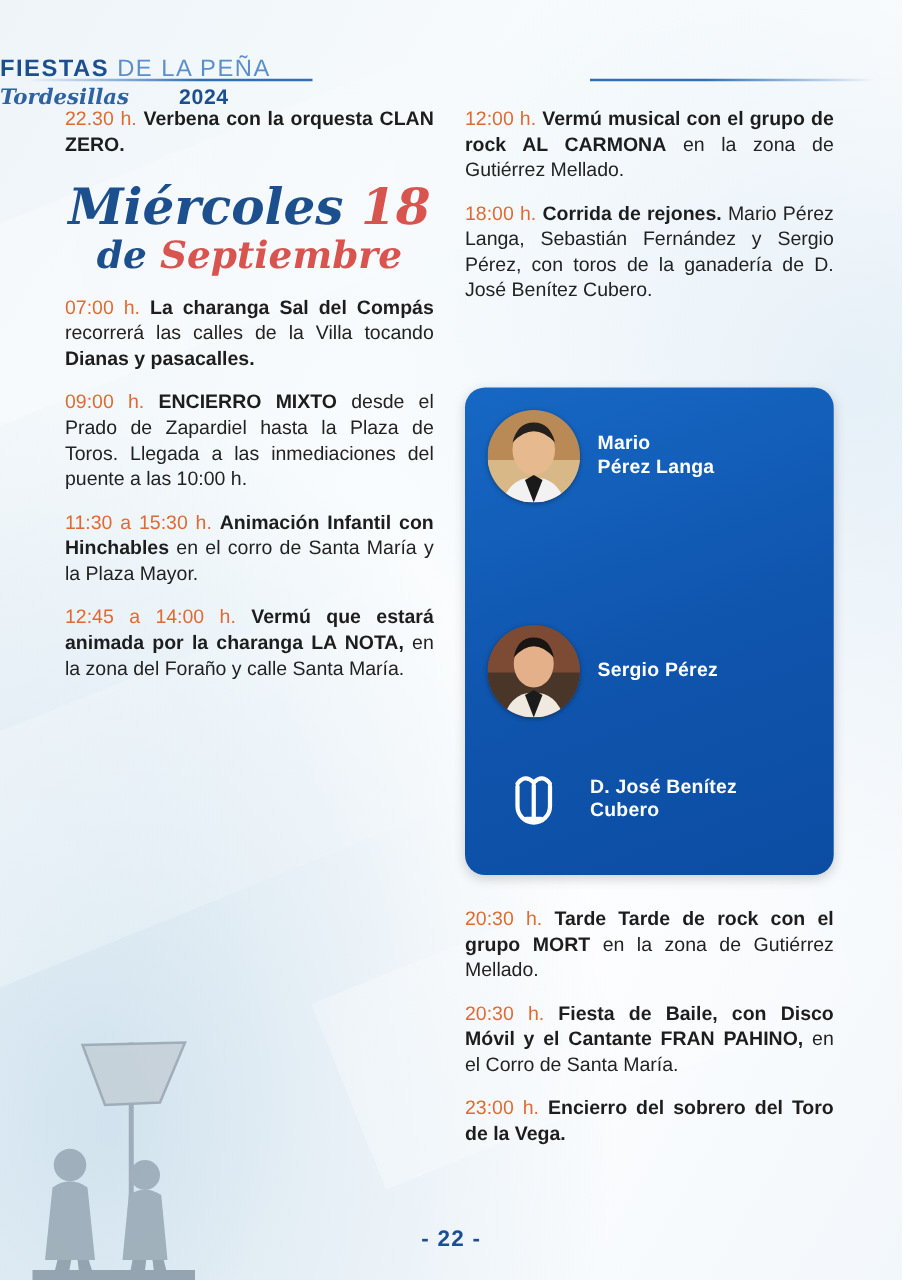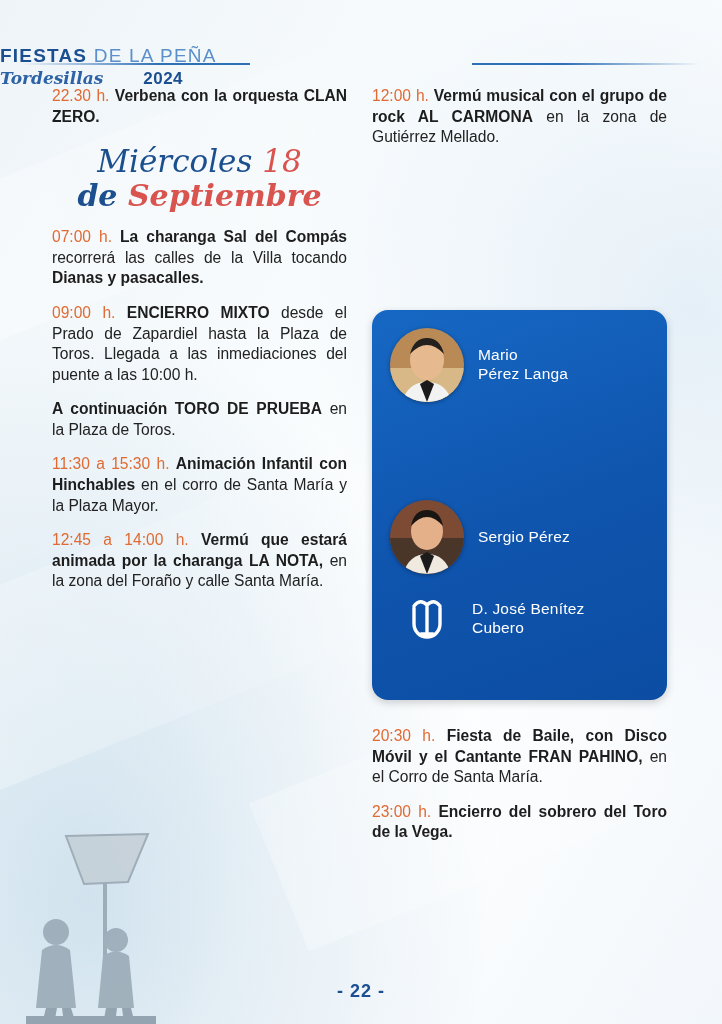--- a/index.html
+++ b/index.html
@@ -101,21 +101,21 @@
   .b { font-weight: bold; color: #1d1d1d; }
 
   
   .fecha {
     text-align: center;
     margin: 18px 0 16px 0;
     font-family: "DejaVu Serif", serif;
     font-style: italic;
     line-height: 1.05;
   }
-  .fecha .l1 { font-size: 31px; color: #1c4f8e; font-weight: normal; }
+  .fecha .l1 { font-size: 40px; color: #1c4f8e; font-weight: bold; }
   .fecha .l1 .num { color: #d9534f; }
   .fecha .l2 { font-size: 30px; color: #1c4f8e; font-weight: bold; display: block; margin-top: 2px;}
   .fecha .l2 .sep { color: #d9534f; }
 
   
   .panel {
     position: absolute;
     left: 372px;
     top: 310px;
     width: 295px;
@@ -140,29 +140,29 @@
     position: relative;
     box-shadow: 0 1px 4px rgba(0,0,0,0.35);
   }
   .photo .face {
     position: absolute;
     inset: 0;
   }
   .torero .name {
     margin-left: 14px;
     color: #ffffff;
-    font-weight: normal;
+    font-weight: bold;
     font-size: 15.5px;
     line-height: 1.2;
     letter-spacing: .2px;
   }
   .t1 { top: 18px; }
   .t2 { top: 104px; }
   .t3 { top: 190px; }
-  .t4 { top: 278px; }
+  .t4 { top: 299px; }
   .ganaderia-mark {
     width: 62px;
     height: 62px;
     flex: 0 0 62px;
     margin-left: 6px;
     display: flex;
     align-items: center;
     justify-content: center;
   }
 
@@ -225,43 +225,44 @@
     <div class="blk">
       <span class="hour">07:00 h.</span>
       <span class="b">La charanga Sal del Compás</span><span> recorrerá las calles de la Villa tocando </span><span class="b">Dianas y pasacalles.</span>
     </div>
 
     <div class="blk">
       <span class="hour">09:00 h.</span>
       <span class="b">ENCIERRO MIXTO</span><span> desde el Prado de Zapardiel hasta la Plaza de Toros. Llegada a las inmediaciones del puente a las 10:00 h.</span>
     </div>
 
-    <div class="blk">
-      <span class="b">A continuación TORO DE PRUEBA</span><span> en la Plaza de Toros.</span>
-    </div>
 
     <div class="blk">
       <span class="hour">11:30 a 15:30 h.</span>
       <span class="b">Animación Infantil con Hinchables</span><span> en el corro de Santa María y la Plaza Mayor.</span>
     </div>
 
     <div class="blk">
       <span class="hour">12:45 a 14:00 h.</span>
       <span class="b">Vermú que estará animada por la charanga LA NOTA,</span><span> en la zona del Foraño y calle Santa María.</span>
     </div>
 
   </div>
 
   <div class="col right">
 
     <div class="blk">
       <span class="hour">12:00 h.</span>
       <span class="b">Vermú musical con el grupo de rock AL CARMONA</span><span> en la zona de Gutiérrez Mellado.</span>
     </div>
 
+    <div class="blk">
+      <span class="hour">18:00 h.</span>
+      <span class="b">Corrida de rejones.</span><span> Mario Pérez Langa, Sebastián Fernández y Sergio Pérez, con toros de la ganadería de D. José Benítez Cubero.</span>
+    </div>
 
   </div>
 
   <div class="panel">
 
     <div class="torero t1">
       <div class="photo">
         <svg class="face" viewBox="0 0 74 74">
           <rect width="74" height="74" fill="#b98a55"></rect>
           <rect y="40" width="74" height="34" fill="#d8b887"></rect>
@@ -303,20 +304,24 @@
         </svg>
       </div>
       <div class="name" style="white-space:pre-line">D. José Benítez
 Cubero</div>
     </div>
 
   </div>
 
   <div class="col right" style="top:726px;">
 
+    <div class="blk">
+      <span class="hour">20:30 h.</span>
+      <span class="b">Tarde Tarde de rock con el grupo MORT</span><span> en la zona de Gutiérrez Mellado.</span>
+    </div>
 
     <div class="blk">
       <span class="hour">20:30 h.</span>
       <span class="b">Fiesta de Baile, con Disco Móvil y el Cantante FRAN PAHINO,</span><span> en el Corro de Santa María.</span>
     </div>
 
     <div class="blk">
       <span class="hour">23:00 h.</span>
       <span class="b">Encierro del sobrero del Toro de la Vega.</span>
     </div>

